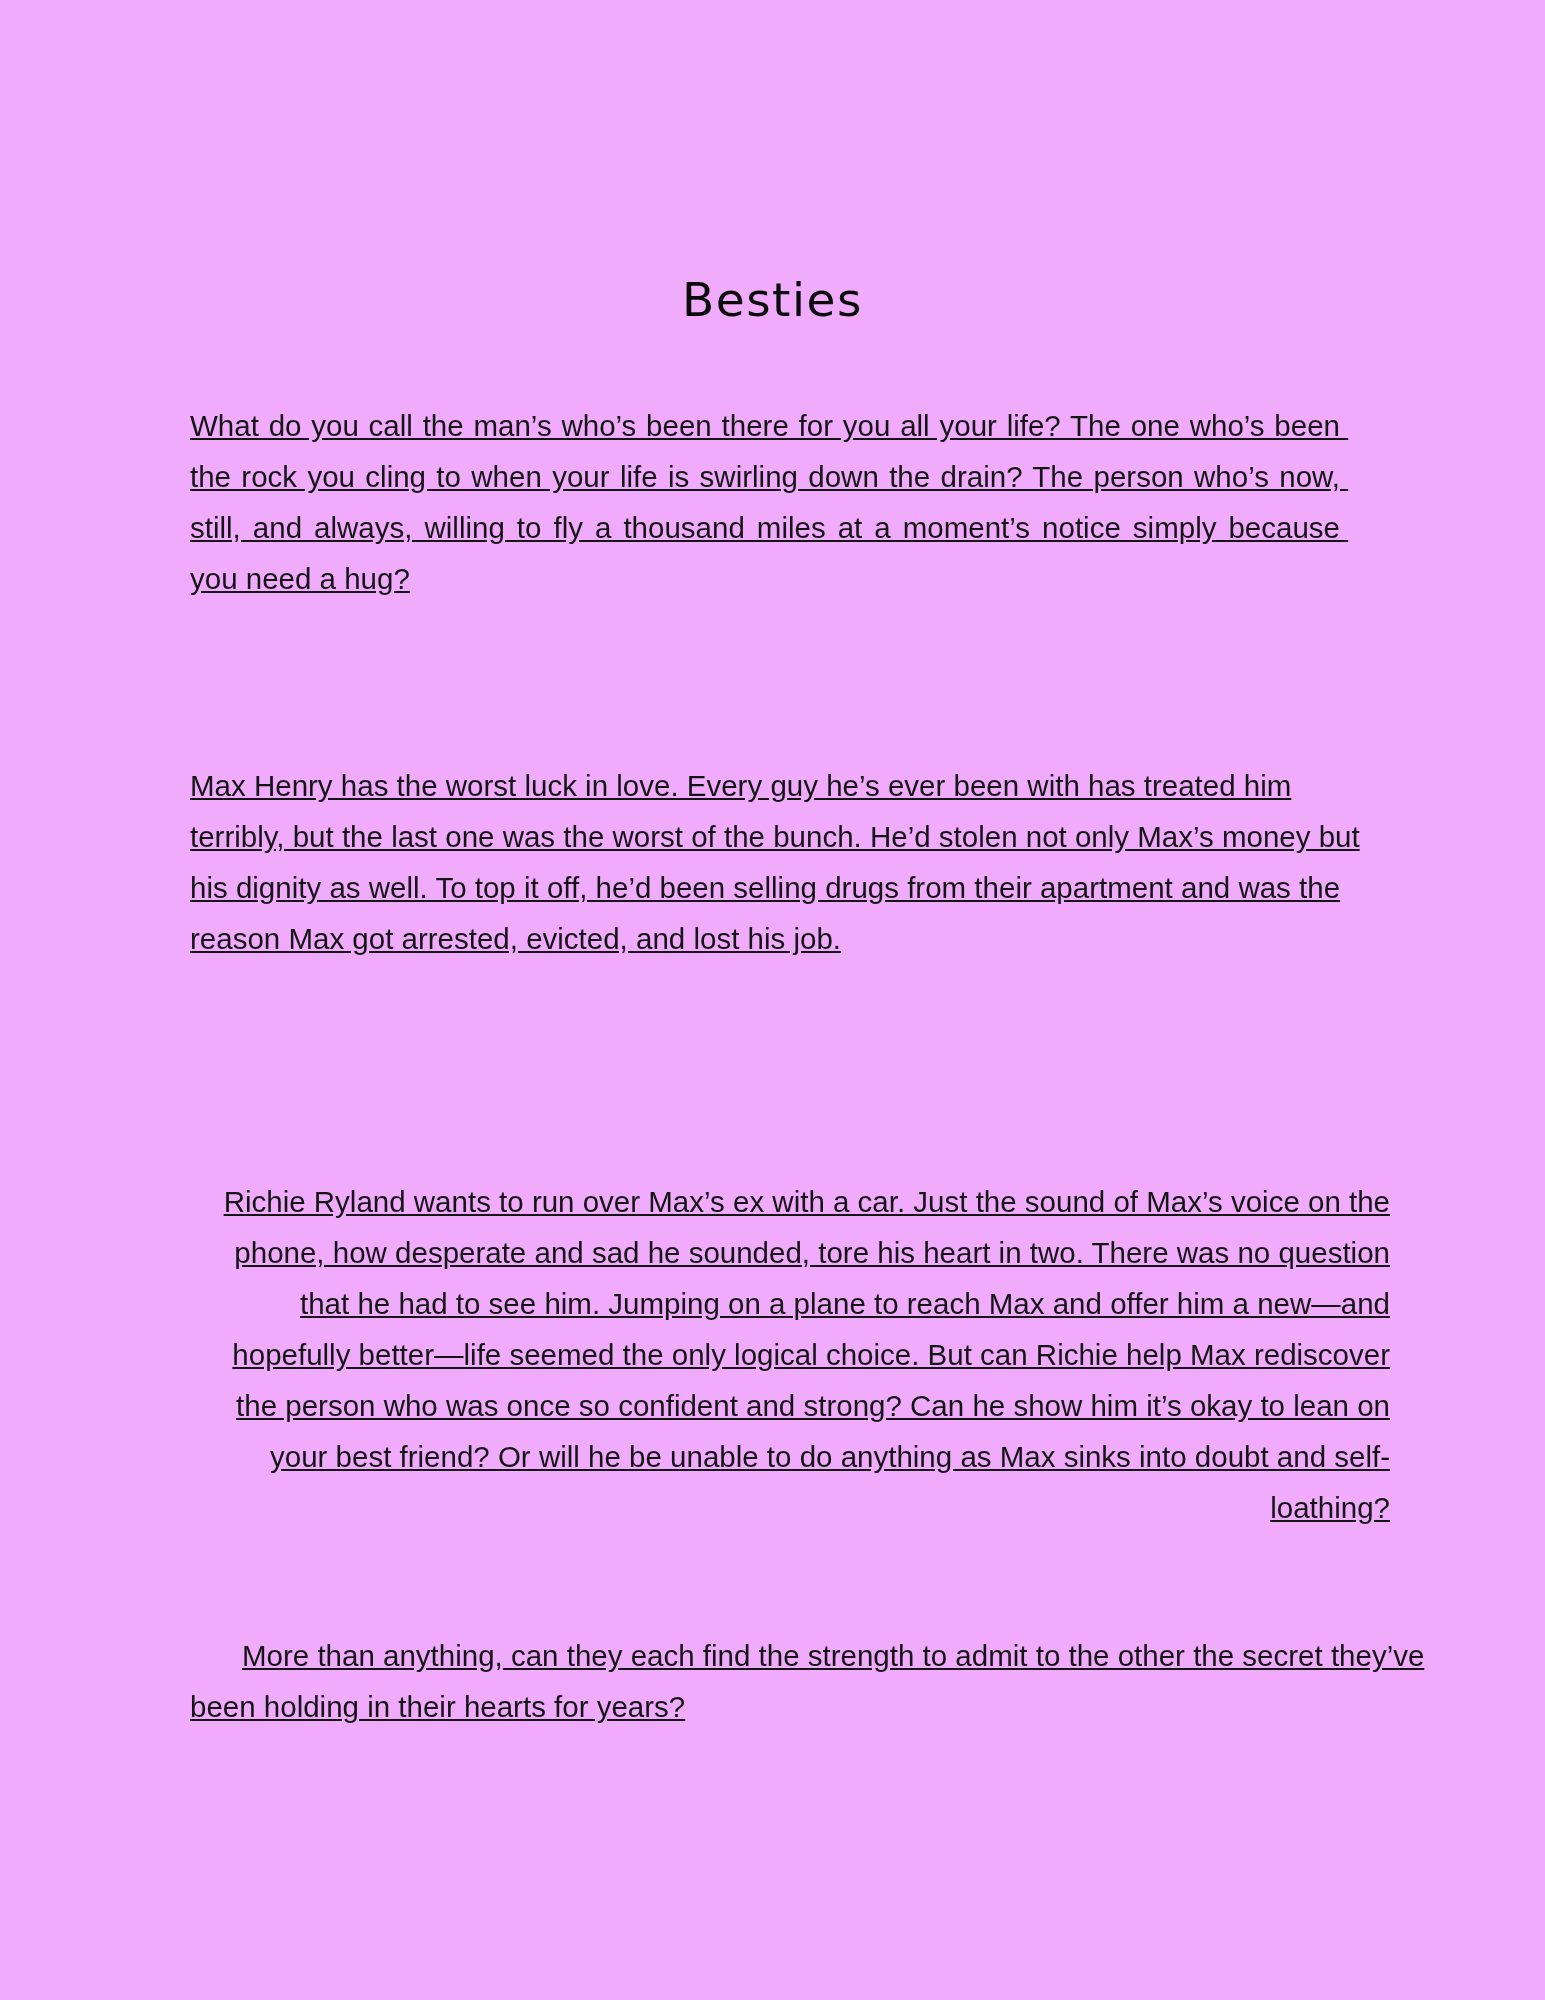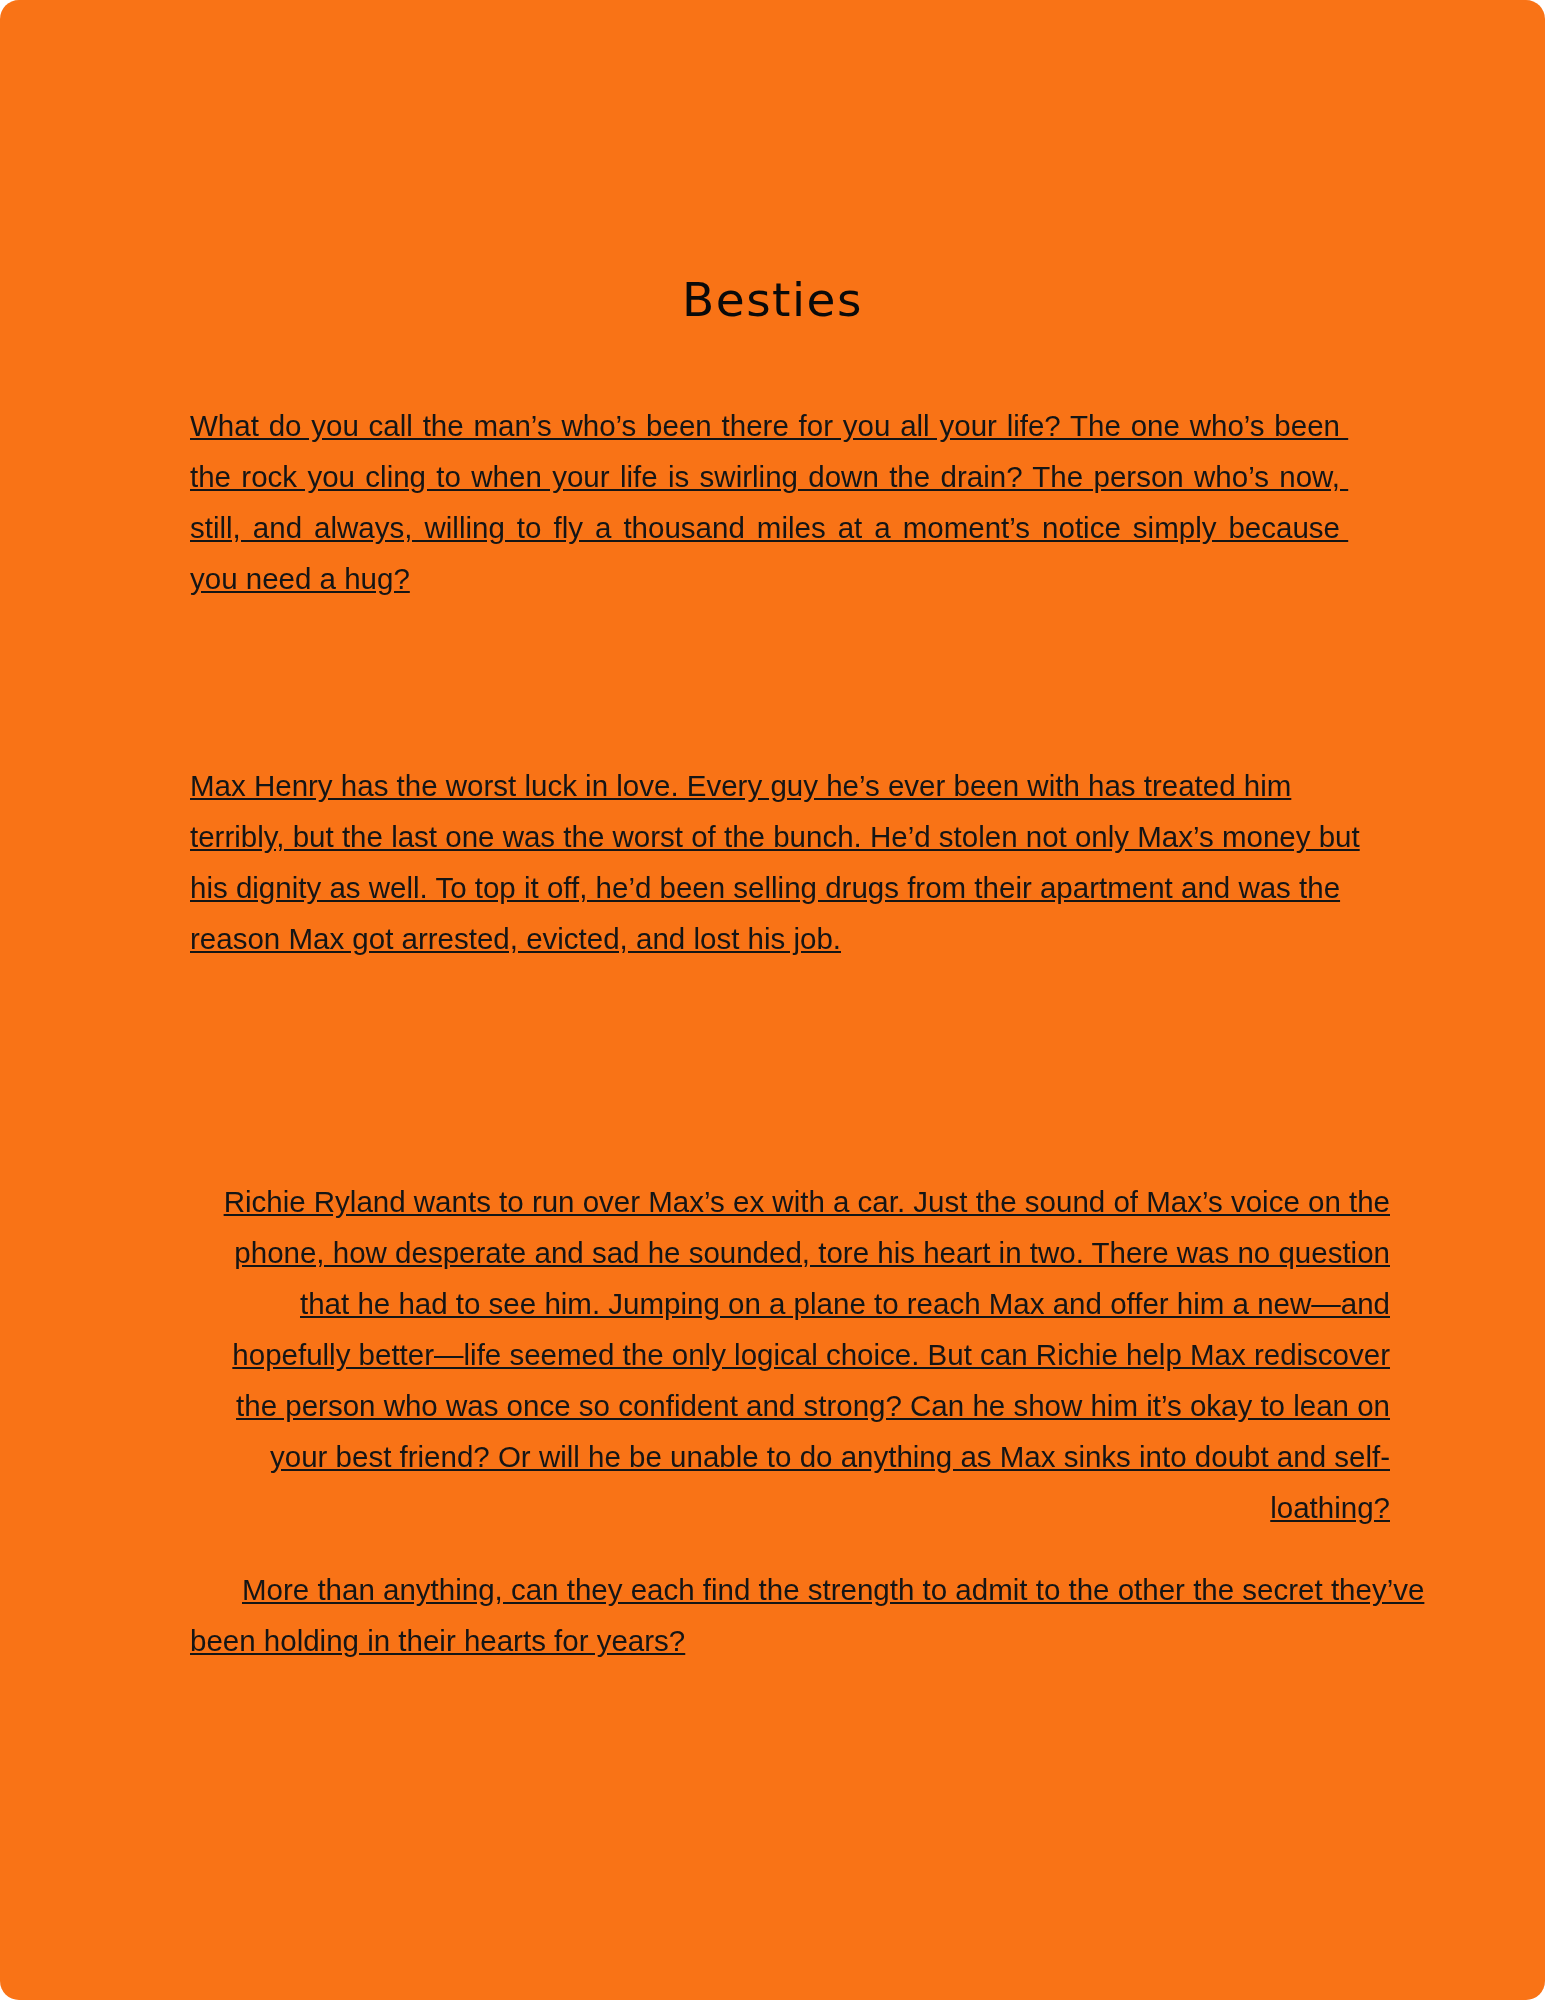--- a/index.html
+++ b/index.html
@@ -13,22 +13,21 @@
     height: 2000px;
     position: relative;
     font-family: "Liberation Sans", sans-serif;
     color: #111111;
     overflow: hidden;
   }
 
   .page {
     position: absolute;
     inset: 0;
-    background: #f97316;
-    border-radius: 19px;
+    background: #f0abfc;
   }
 
   .doc-title {
     position: absolute;
     top: 245px;
     left: 0;
     width: 1545px;
     text-align: center;
     font-family: "DejaVu Sans", sans-serif;
     font-weight: 400;
@@ -73,21 +72,21 @@
     top: 1055px;
     width: 1185px;
     text-align: left;
   }
   .para-richie {
     top: 1176px;
     width: 1200px;
     text-align: right;
   }
   .para-closing {
-    top: 1564px;
+    top: 1630px;
     width: 1245px;
     text-align: left;
     text-indent: 52px;
   }
 
   .line { display: block; white-space: pre-wrap; }
 </style>
 </head>
 <body>
 

